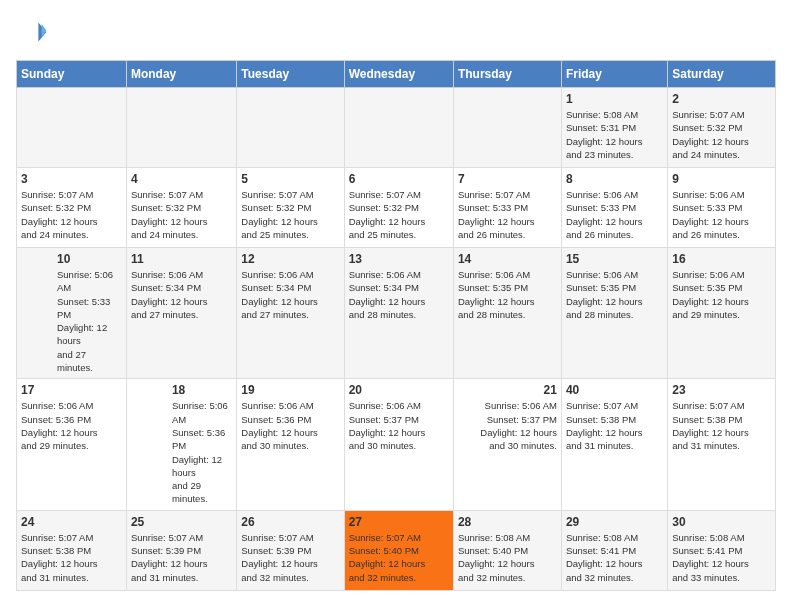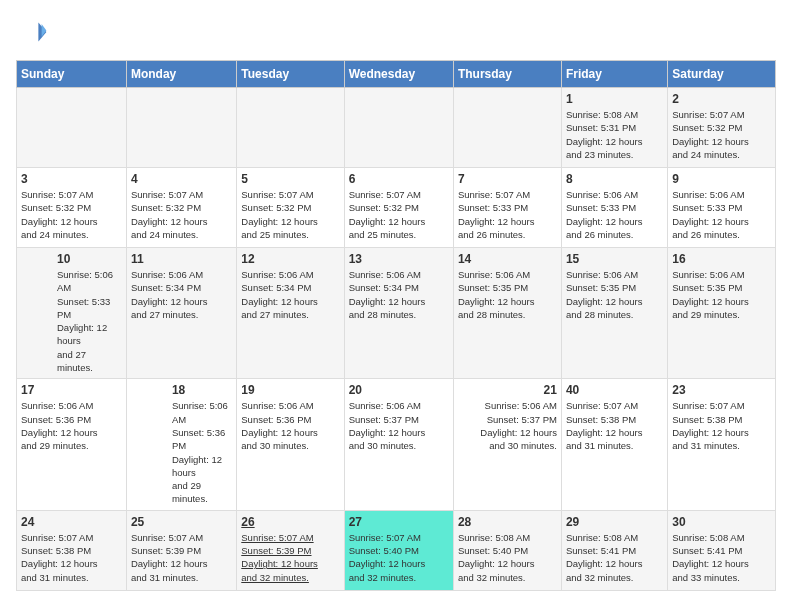--- a/index.html
+++ b/index.html
@@ -304,28 +304,28 @@
 Daylight: 12 hours
 and 31 minutes.</div>
         </td>
         <td style="background-color: rgb(245, 245, 245); margin-left: 16px;">
           <span class="day-num">25</span>
           <div class="day-info" style="white-space: pre-line;">Sunrise: 5:07 AM
 Sunset: 5:39 PM
 Daylight: 12 hours
 and 31 minutes.</div>
         </td>
-        <td style="background-color: rgb(245, 245, 245); text-decoration: underline;">
+        <td style="background-color: rgb(245, 245, 245);">
           <span class="day-num">26</span>
           <div class="day-info" style="white-space: pre-line;">Sunrise: 5:07 AM
 Sunset: 5:39 PM
 Daylight: 12 hours
 and 32 minutes.</div>
         </td>
-        <td style="background-color: #5eead4;">
+        <td style="background-color: #f97316;">
           <span class="day-num">27</span>
           <div class="day-info" style="white-space: pre-line;">Sunrise: 5:07 AM
 Sunset: 5:40 PM
 Daylight: 12 hours
 and 32 minutes.</div>
         </td>
         <td style="background-color: rgb(245, 245, 245);">
           <span class="day-num">28</span>
           <div class="day-info" style="white-space: pre-line;">Sunrise: 5:08 AM
 Sunset: 5:40 PM

